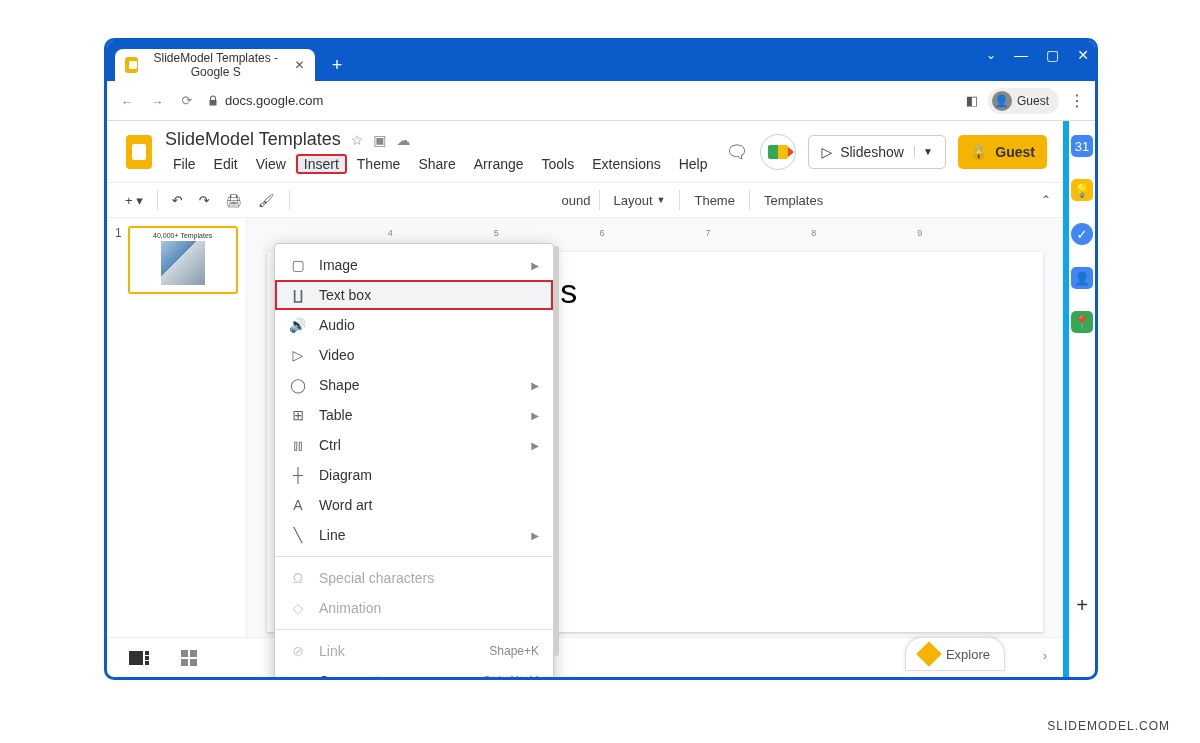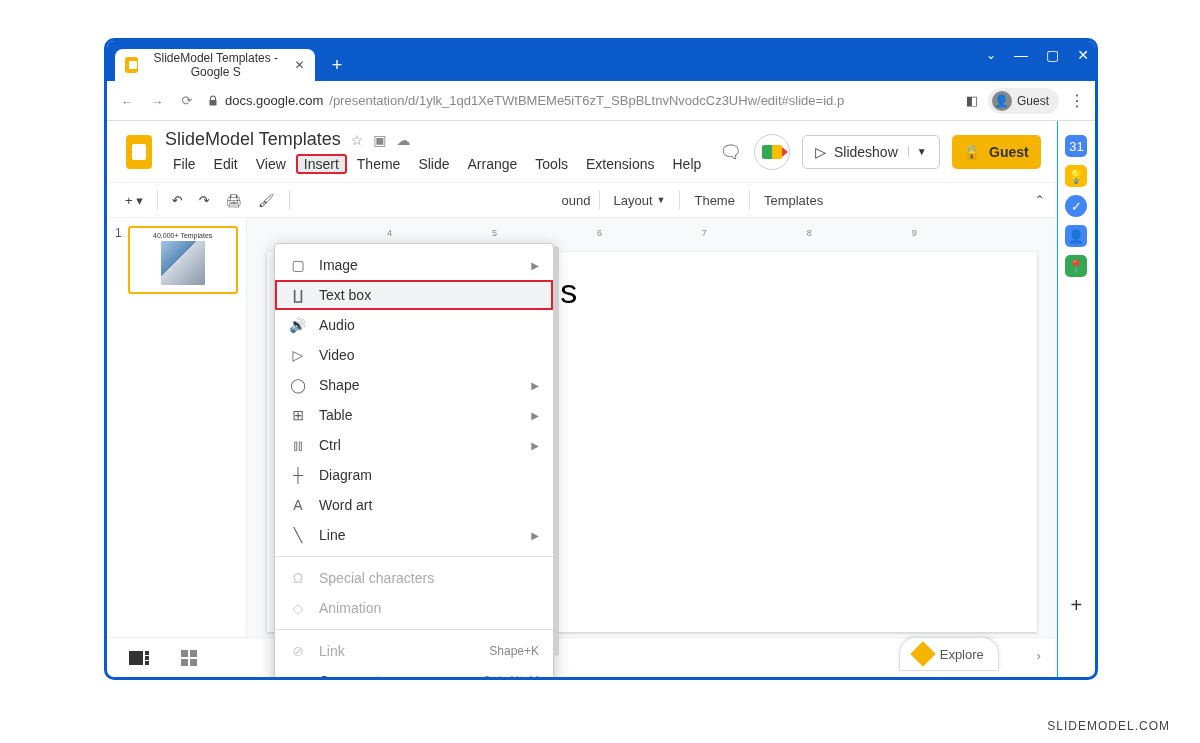--- a/index.html
+++ b/index.html
@@ -19,21 +19,21 @@
 .url .host { color: #333; }
 .url .path { color: #888; }
 .lock { width: 12px; height: 12px; }
 .right-addr { display: flex; align-items: center; gap: 10px; }
 .guest-badge { display: flex; align-items: center; gap: 5px; background: #eee; border-radius: 14px; padding: 3px 10px 3px 4px; font-size: 12px; color: #333; }
 .guest-badge .av { width: 20px; height: 20px; background: #888; border-radius: 50%; display: flex; align-items: center; justify-content: center; color: #fff; font-size: 12px; }
 .dots { font-size: 16px; color: #555; }
 
 .app { display: flex; height: calc(100% - 80px); }
 .app-main { flex: 1; display: flex; flex-direction: column; position: relative; }
-.app-side { width: 48px; border-left: 1px solid #0ea5e9; display: flex; flex-direction: column; align-items: center; gap: 8px; padding-top: 14px; }
+.app-side { width: 48px; border-left: 6px solid #0ea5e9; display: flex; flex-direction: column; align-items: center; gap: 22px; padding-top: 14px; }
 
 .doc-header { display: flex; align-items: center; padding: 8px 16px 0 16px; gap: 10px; }
 .slides-logo { width: 32px; height: 40px; display: flex; align-items: center; justify-content: center; }
 .slides-logo div { width: 26px; height: 34px; background: #f4b400; border-radius: 4px; position: relative; }
 .slides-logo div::after { content: ""; position: absolute; left: 6px; top: 9px; width: 14px; height: 16px; background: #fff; border-radius: 2px; }
 .doc-titles { display: flex; flex-direction: column; gap: 4px; }
 .doc-title-row { display: flex; align-items: center; gap: 10px; font-size: 18px; color: #333; }
 .doc-title-row .ic { color: #888; font-size: 14px; }
 .menubar { display: flex; gap: 2px; font-size: 14px; color: #333; align-items: center; }
 .menubar .mi { padding: 2px 8px; border-radius: 3px; }
@@ -110,21 +110,20 @@
 
   <div class="addrbar">
     <div class="navbtn">←</div>
     <div class="navbtn">→</div>
     <div class="navbtn">⟳</div>
     <div class="url">
       <svg class="lock" viewBox="0 0 24 24" fill="#5f6368">
           <path d="M6 10V7a6 6 0 1112 0v3h1v11H5V10h1zm2 0h8V7a4 4 0 10-8 0v3z"></path>
         </svg>
       <span class="host">docs.google.com</span>
-        <span class="path">/presentation/d/1ylk_1qd1XeTWtBMEMe5iT6zT_SBpBLtnvNvodcCz3UHw/edit#slide=id.p</span>
     </div>
     <div class="right-addr">
       <span style="color:#555;">◧</span>
       <div class="guest-badge">
         <div class="av">👤</div>
         <span>Guest</span>
       </div>
       <span class="dots">⋮</span>
     </div>
   </div>
@@ -142,21 +141,21 @@
             <span class="ic">☆</span>
             <span class="ic">▣</span>
             <span class="ic">☁</span>
           </div>
           <div class="menubar" id="menubar">
               <div class="mi">File</div>
               <div class="mi">Edit</div>
               <div class="mi">View</div>
               <div class="mi active">Insert</div>
               <div class="mi">Theme</div>
-              <div class="mi">Slide</div>
+              <div class="mi">Share</div>
               <div class="mi">Arrange</div>
               <div class="mi">Tools</div>
               <div class="mi">Extensions</div>
               <div class="mi">Help</div>
             </div>
         </div>
         <div class="header-right">
           <span style="font-size:18px;color:#555;">🗨</span>
           <div class="meet">
               <div class="meet-ic"></div>

